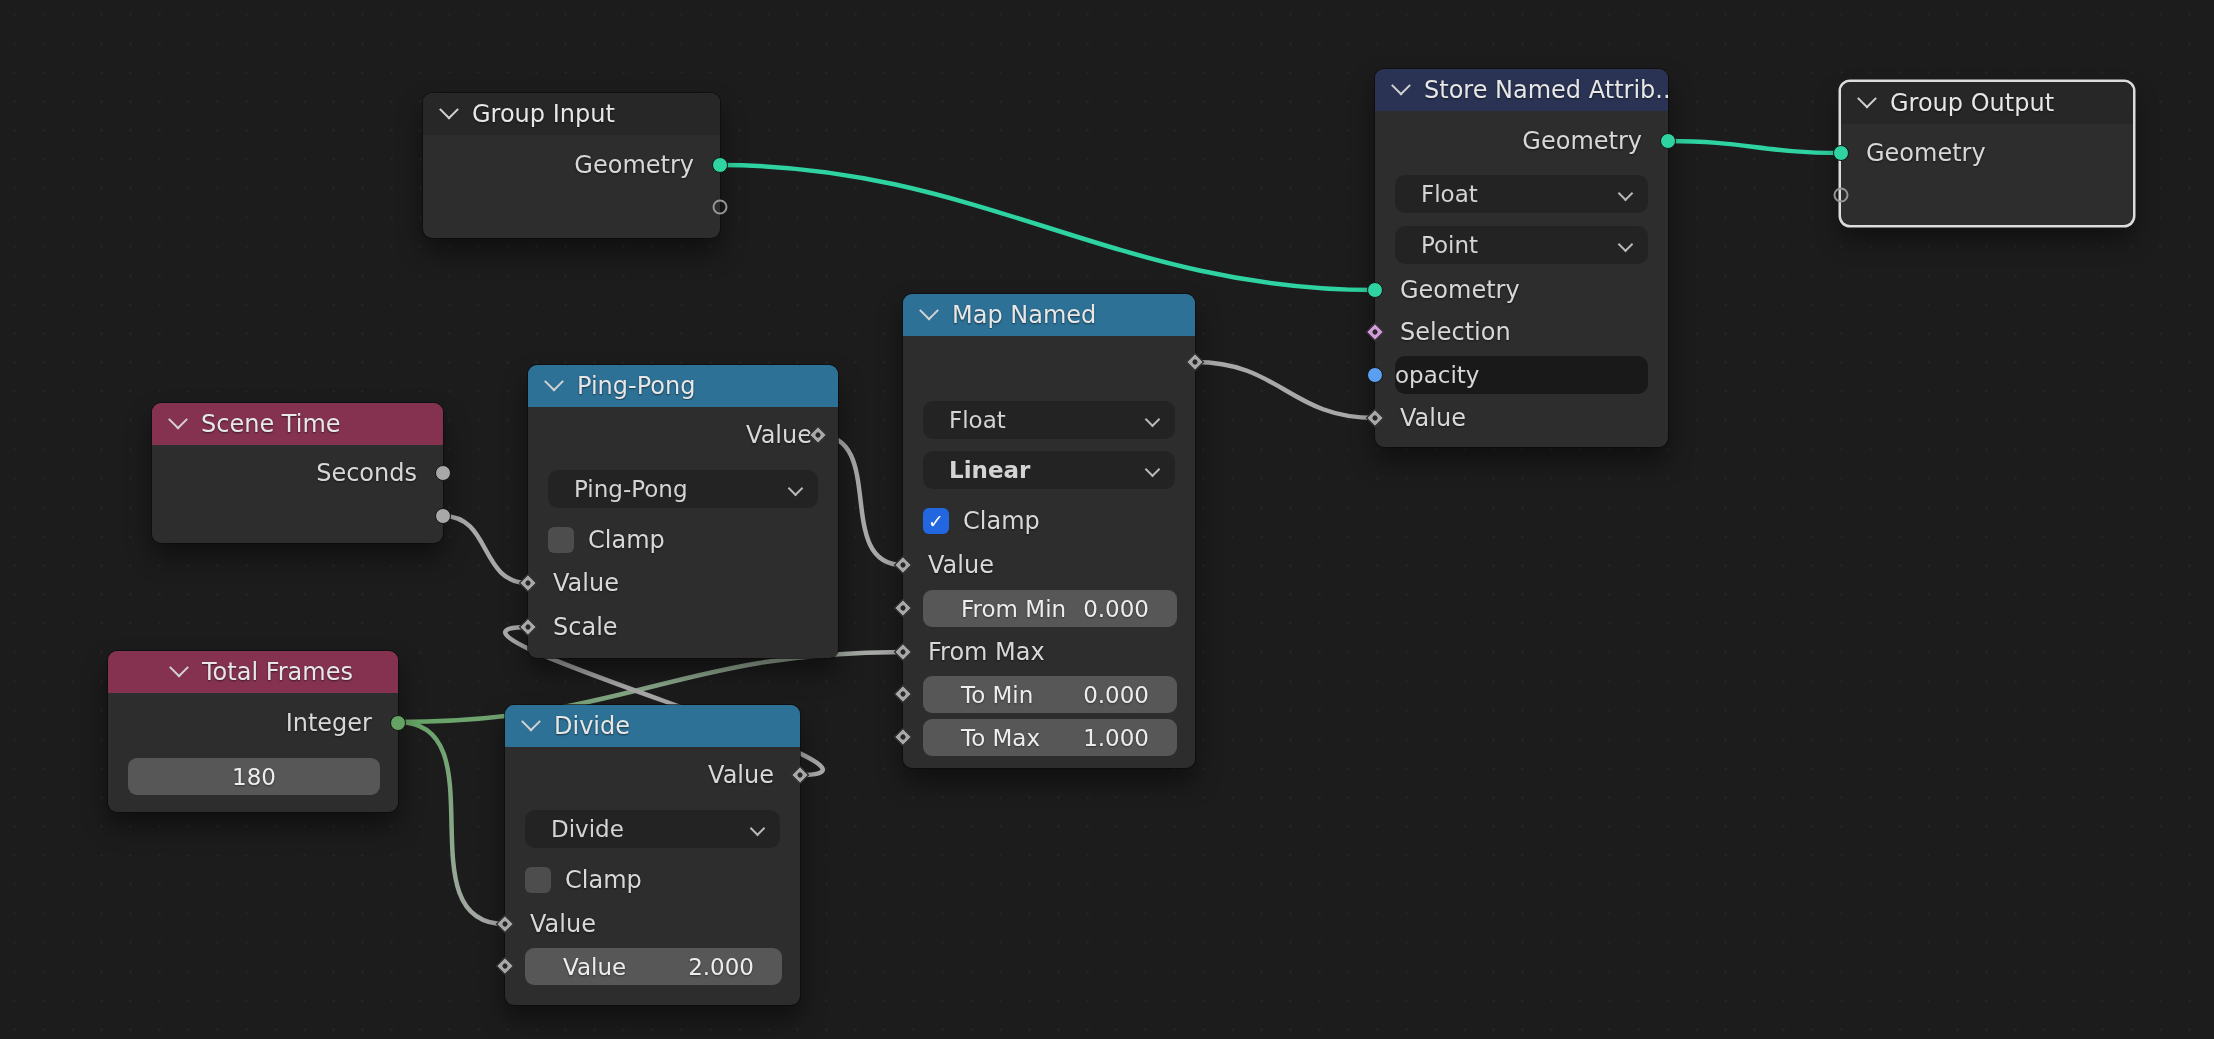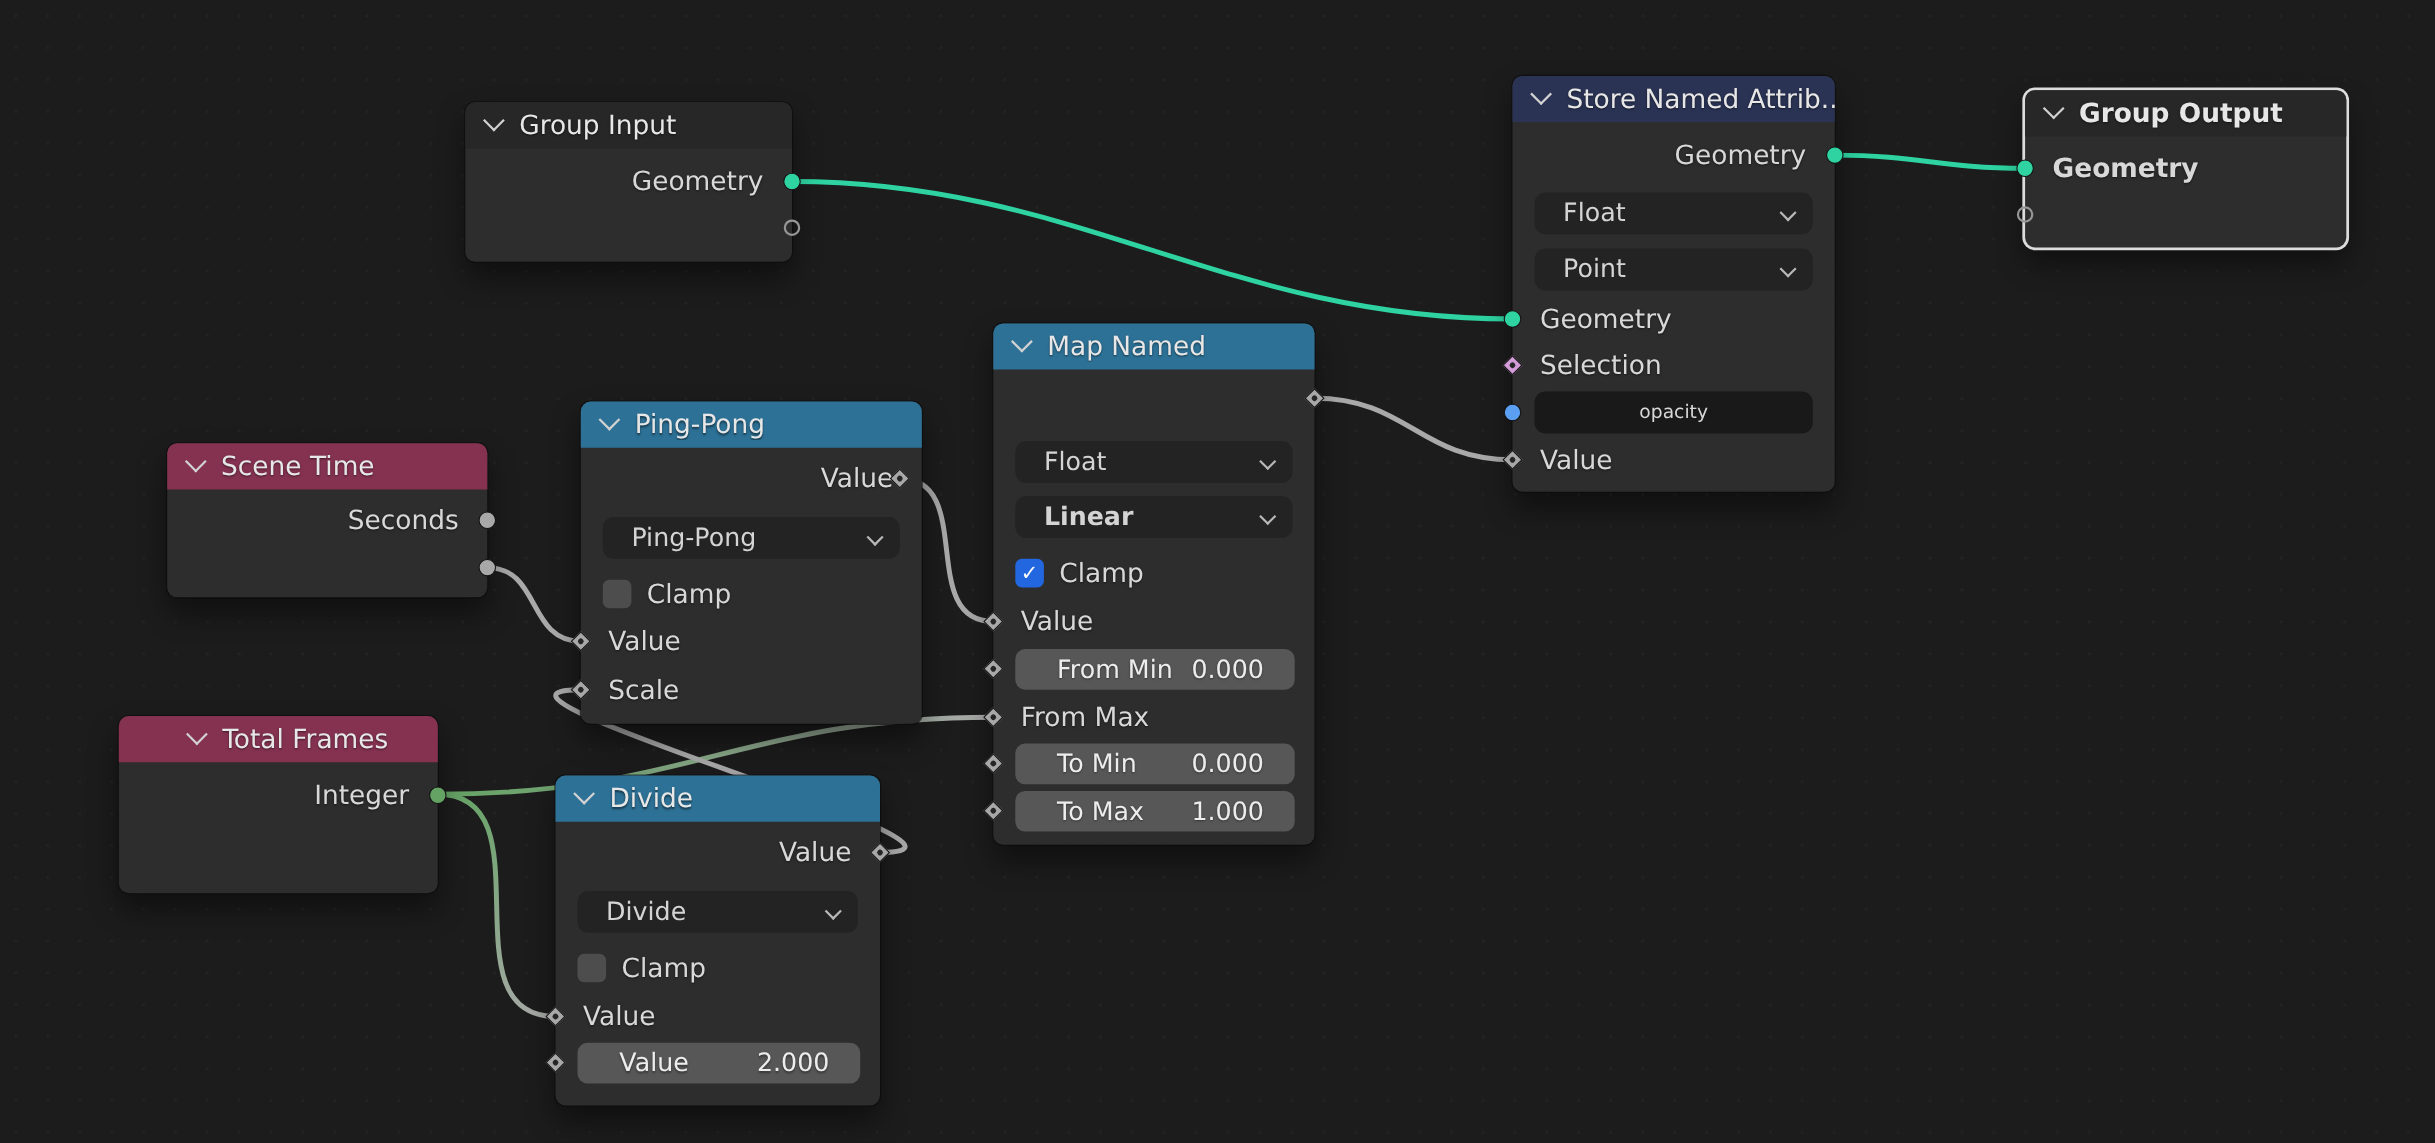--- a/index.html
+++ b/index.html
@@ -8,21 +8,21 @@
     background-color:#1c1c1c;
     background-image:radial-gradient(#242424 1.3px, transparent 1.5px);
     background-size:29px 29px;
     font-family:"DejaVu Sans", sans-serif;
   }
   #wires{position:absolute;left:0;top:0;z-index:1;pointer-events:none;}
   .node{
     position:absolute;z-index:2;background:#2d2d2d;border-radius:9px;
     box-shadow:0 0 0 1px rgba(10,10,10,.65), 0 14px 26px rgba(0,0,0,.45);
   }
-  .node.active{box-shadow:0 0 0 2.5px #dcdcdc, 0 14px 26px rgba(0,0,0,.45);font-weight:bold;}
+  .node.active{box-shadow:0 0 0 2.5px #dcdcdc, 0 14px 26px rgba(0,0,0,.45);}
   .nheader{
     position:absolute;left:0;top:0;right:0;height:42px;border-radius:9px 9px 0 0;
     display:flex;align-items:center;padding-left:19px;box-sizing:border-box;
   }
   .chev{
     width:12px;height:12px;border-left:2.6px solid #d2d2d2;border-bottom:2.6px solid #d2d2d2;
     transform:rotate(-45deg) translate(1px,-1px);margin-right:16px;margin-top:-7px;flex:0 0 auto;
   }
   .ntitle{font-size:24px;color:#e7e7e7;text-shadow:0 1px 2px rgba(0,0,0,.55);white-space:nowrap;overflow:hidden;}
   .rowlabel{
@@ -49,21 +49,21 @@
   .slider{
     position:absolute;left:20px;right:18px;height:37px;background:#575757;border-radius:9px;
     display:flex;align-items:center;justify-content:space-between;
     padding:0 28px 0 38px;box-sizing:border-box;font-size:23px;color:#ededed;
     text-shadow:0 1px 2px rgba(0,0,0,.4);
   }
   .slider.center{justify-content:center;padding:0;}
   .textfield{
     position:absolute;left:20px;right:20px;height:38px;background:#191919;border-radius:10px;
     display:flex;align-items:center;box-sizing:border-box;
-    font-size:17px;color:#d8d8d8;justify-content:center;
+    font-size:23px;color:#d8d8d8;
   }
   .socket{position:absolute;z-index:3;}
   .sock-circle{width:16px;height:16px;border-radius:50%;border:1.5px solid #141414;box-sizing:border-box;
     transform:translate(-50%,-50%);}
   .sock-diamond{width:13px;height:13px;border:1.5px solid #141414;box-sizing:border-box;
     transform:translate(-50%,-50%) rotate(45deg);display:flex;align-items:center;justify-content:center;}
   .sock-diamond .sdot{width:4.5px;height:4.5px;border-radius:50%;background:#262626;}
   .sock-virtual{width:15px;height:15px;border-radius:50%;border:2px solid #969696;background:transparent;
     box-sizing:border-box;transform:translate(-50%,-50%);}
 </style>
@@ -119,20 +119,23 @@
     </div>
     <div class="node" style="left: 108px; top: 651px; width: 290px; height: 161px;">
       <div class="nheader" style="background: rgb(133, 50, 81); justify-content: center;">
         <span class="chev"></span>
         <span class="ntitle">Total Frames</span>
       </div>
       <div class="rowlabel out" style="top: 54px;">Integer</div>
       <div class="socket" style="left: 290px; top: 72px;">
         <div class="sock-circle" style="background: rgb(100, 163, 100);"></div>
       </div>
+      <div class="slider center" style="top: 107px;">
+        <span>180</span>
+      </div>
     </div>
     <div class="node" style="left: 528px; top: 365px; width: 310px; height: 293px;">
       <div class="nheader" style="background: rgb(45, 113, 150);">
         <span class="chev"></span>
         <span class="ntitle">Ping-Pong</span>
       </div>
       <div class="rowlabel out" style="top: 52px;">Value</div>
       <div class="socket" style="left: 290px; top: 70px;">
         <div class="sock-diamond" style="background: rgb(168, 168, 168);">
           <div class="sdot"></div>

